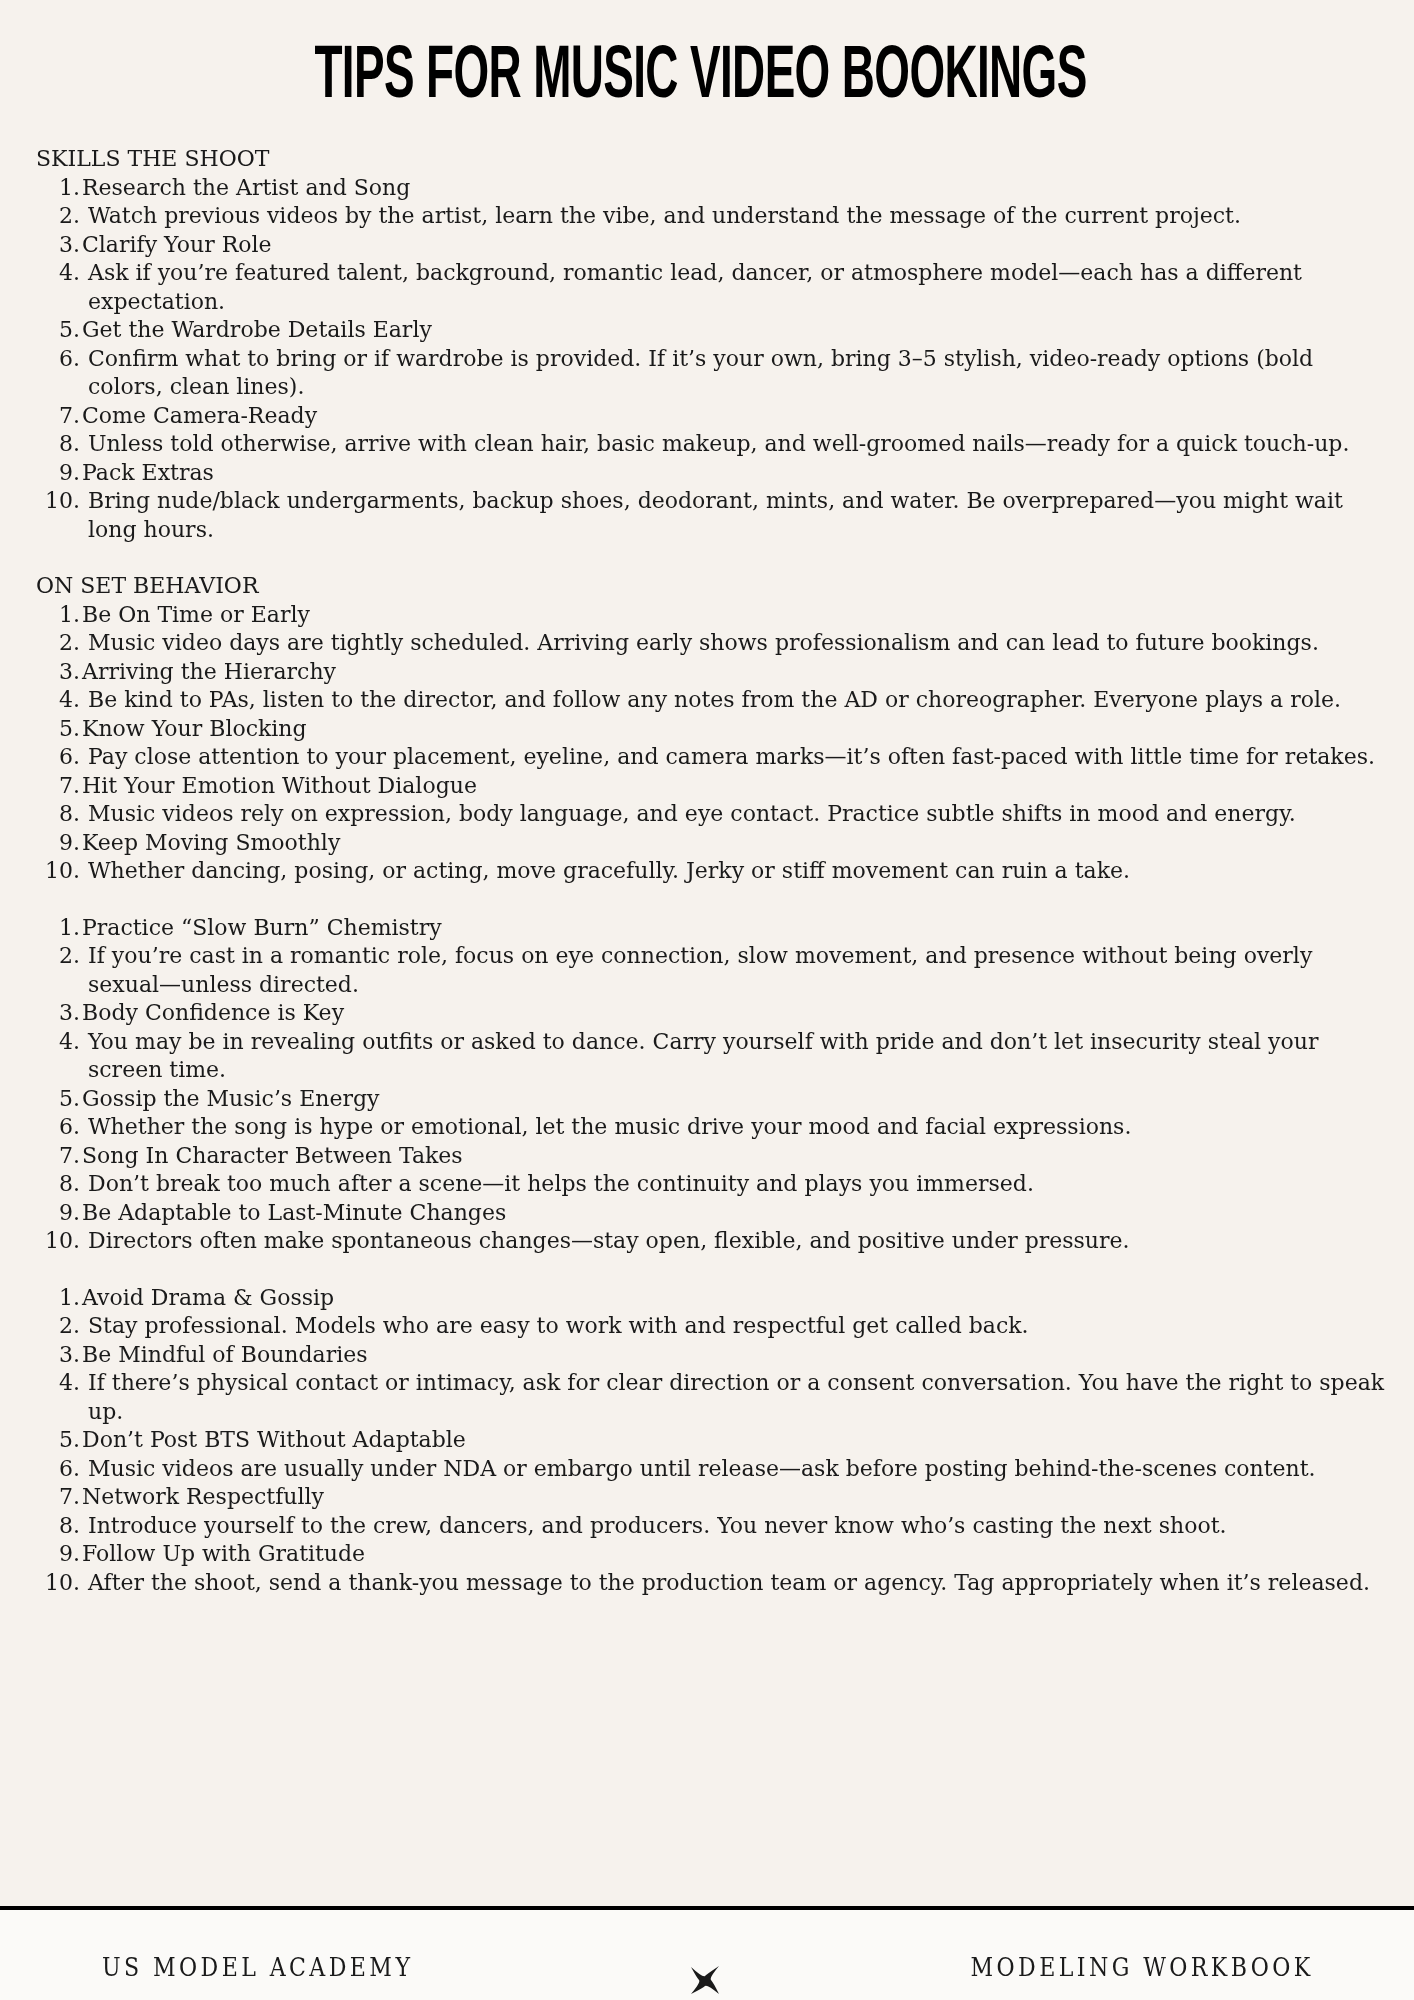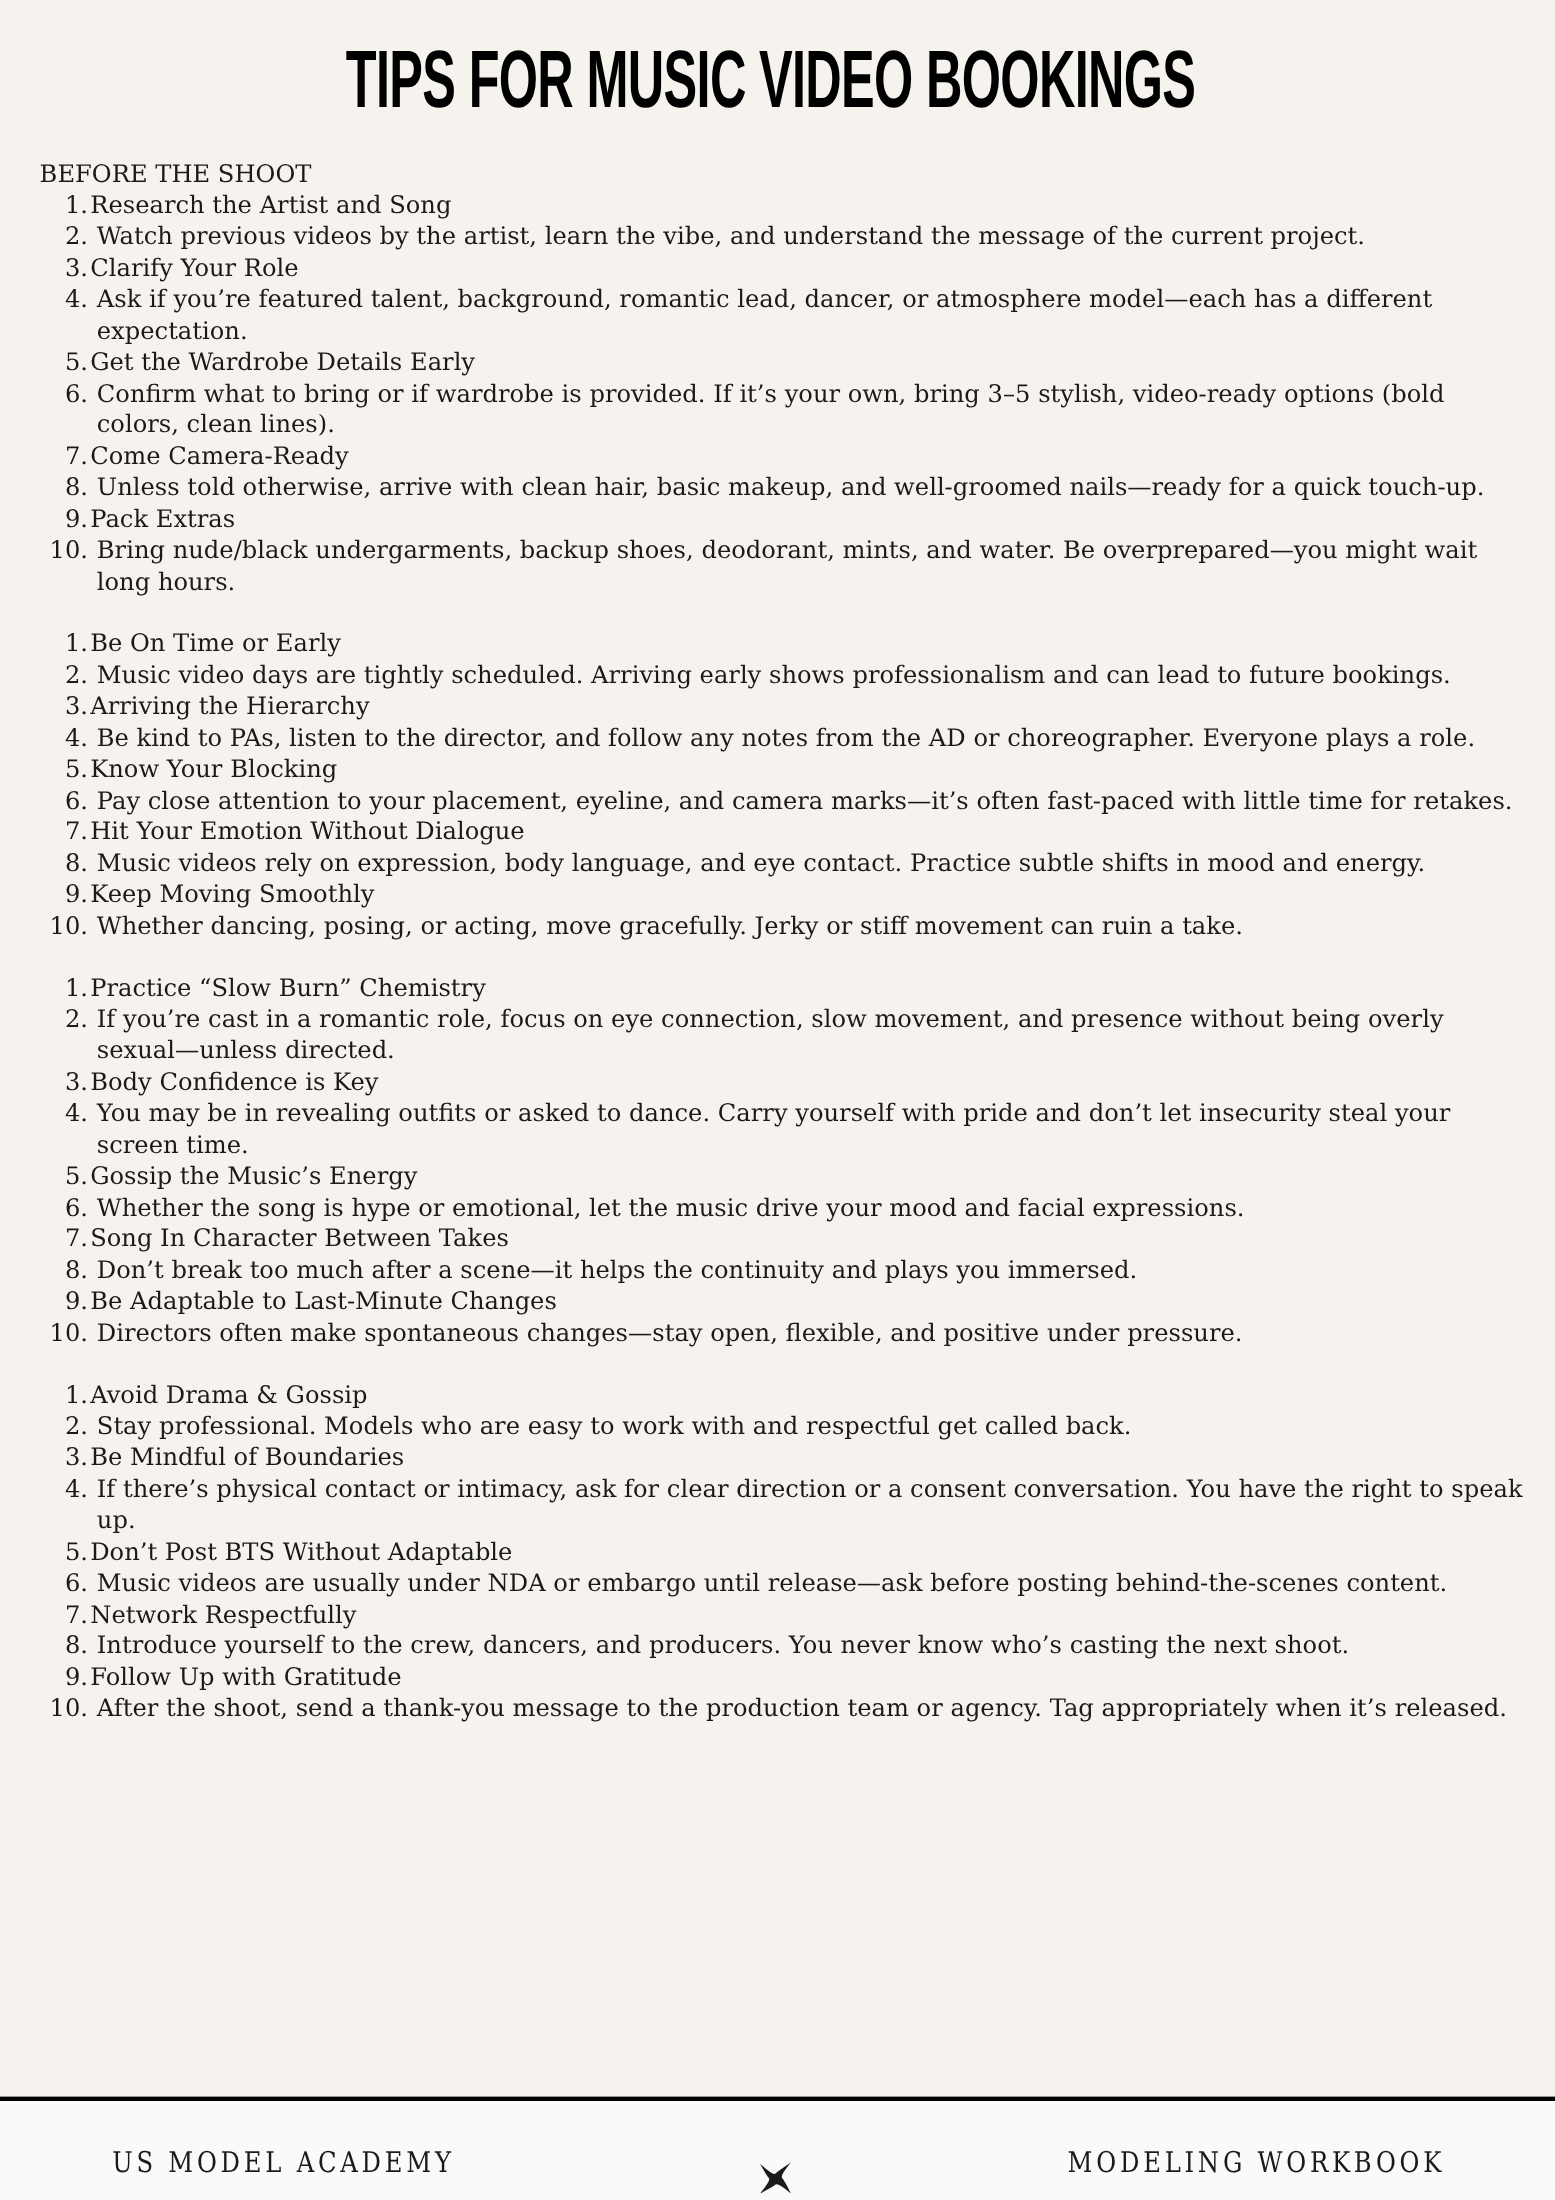--- a/index.html
+++ b/index.html
@@ -38,21 +38,21 @@
   .footer-right { right: 100px; transform: scaleX(0.85); transform-origin: right; }
   .star { position: absolute; left: 689px; top: 54px; width: 32px; height: 32px; }
 </style>
 </head>
 <body>
 
 <h1 class="title">TIPS FOR MUSIC VIDEO BOOKINGS</h1>
 
 <div class="content">
   <div class="section">
-    <h2 class="section-heading">BEFORE THE SHOOT</h2>
+    <h2 class="section-heading">SKILLS THE SHOOT</h2>
     <div class="items">
         <div class="item">
           <span class="num">1.</span>
           <span class="item-text">Research the Artist and Song</span>
         </div>
         <div class="item">
           <span class="num sp">2.</span>
           <span class="item-text">Watch previous videos by the artist, learn the vibe, and understand the message of the current project.</span>
         </div>
         <div class="item">
@@ -83,20 +83,21 @@
           <span class="num">9.</span>
           <span class="item-text">Pack Extras</span>
         </div>
         <div class="item">
           <span class="num sp">10.</span>
           <span class="item-text">Bring nude/black undergarments, backup shoes, deodorant, mints, and water. Be overprepared—you might wait long hours.</span>
         </div>
       </div>
   </div>
   <div class="section">
+    <h2 class="section-heading">ON SET BEHAVIOR</h2>
     <div class="items">
         <div class="item">
           <span class="num">1.</span>
           <span class="item-text">Be On Time or Early</span>
         </div>
         <div class="item">
           <span class="num sp">2.</span>
           <span class="item-text">Music video days are tightly scheduled. Arriving early shows professionalism and can lead to future bookings.</span>
         </div>
         <div class="item">

